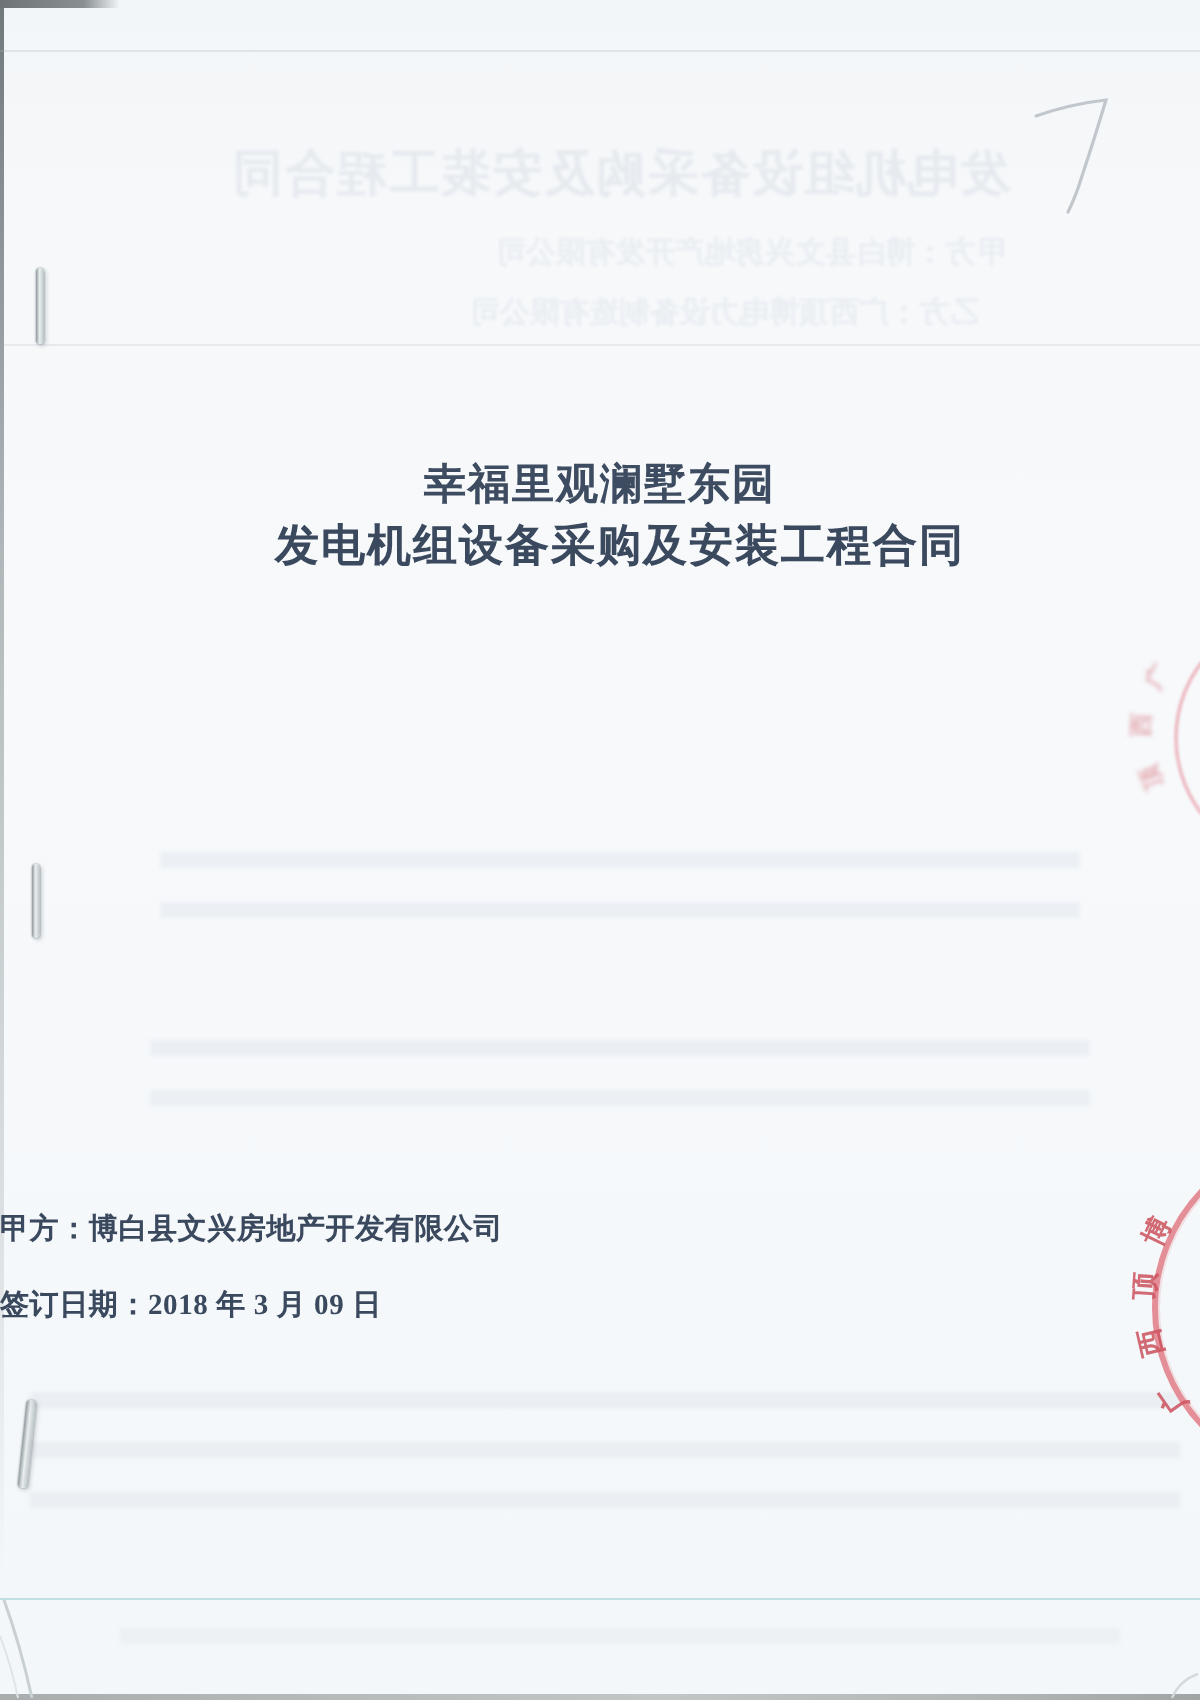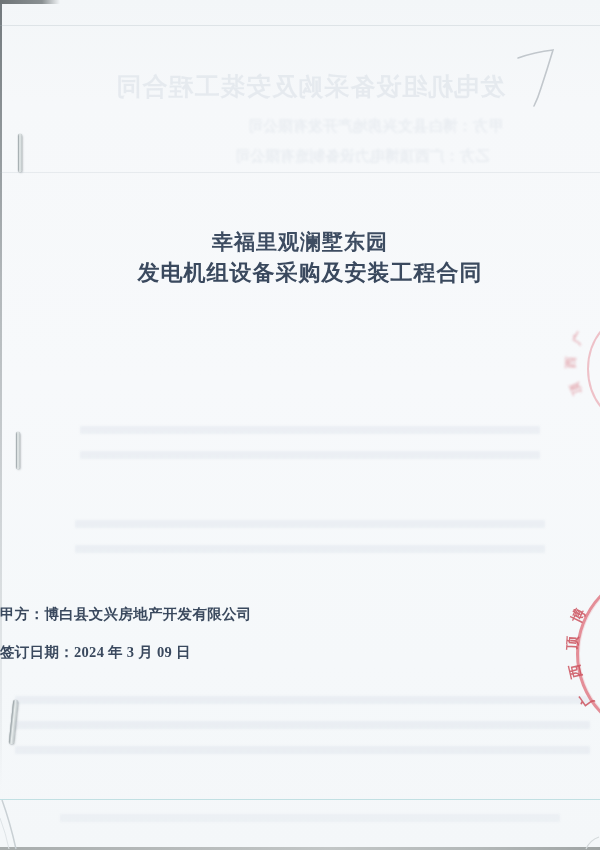--- a/index.html
+++ b/index.html
@@ -175,21 +175,21 @@
   <div class="bleed-stripes stripes-d"></div>
 
   <div class="title-1">幸福里观澜墅东园</div>
   <div class="title-2">发电机组设备采购及安装工程合同</div>
 
 
   <div class="party-line party-a">
     <span>甲方：</span><span>博白县文兴房地产开发有限公司</span>
   </div>
   <div class="party-line sign-date">
-    <span>签订日期：</span><span>2024 年 3 月 09 日</span>
+    <span>签订日期：</span><span>2018 年 3 月 09 日</span>
   </div>
 
   <div class="stamp-circle stamp-upper"></div>
   <div class="stamp-circle stamp-lower"></div>
   <span class="stamp-char sc-l1">广</span>
   <span class="stamp-char sc-l2">西</span>
   <span class="stamp-char sc-l3">顶</span>
   <span class="stamp-char sc-l4">博</span>
   <span class="stamp-char sc-u1">广</span>
   <span class="stamp-char sc-u2">西</span>

